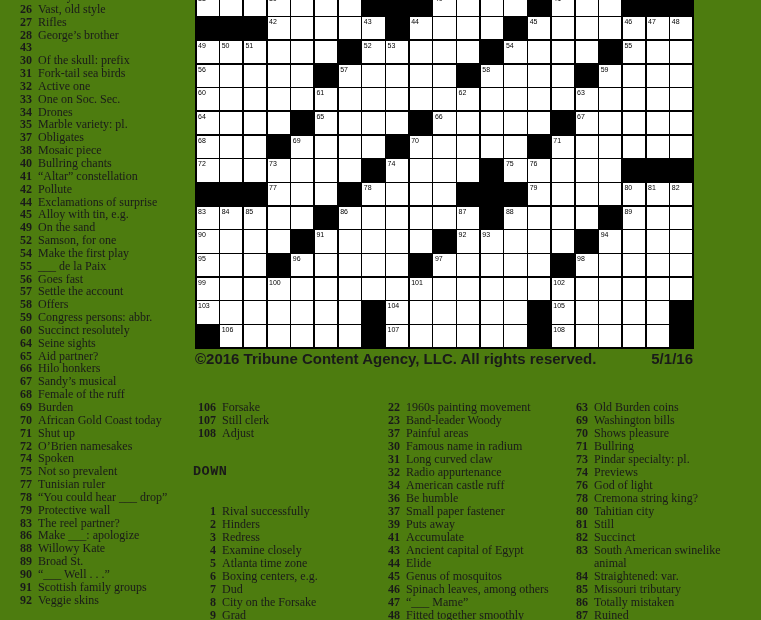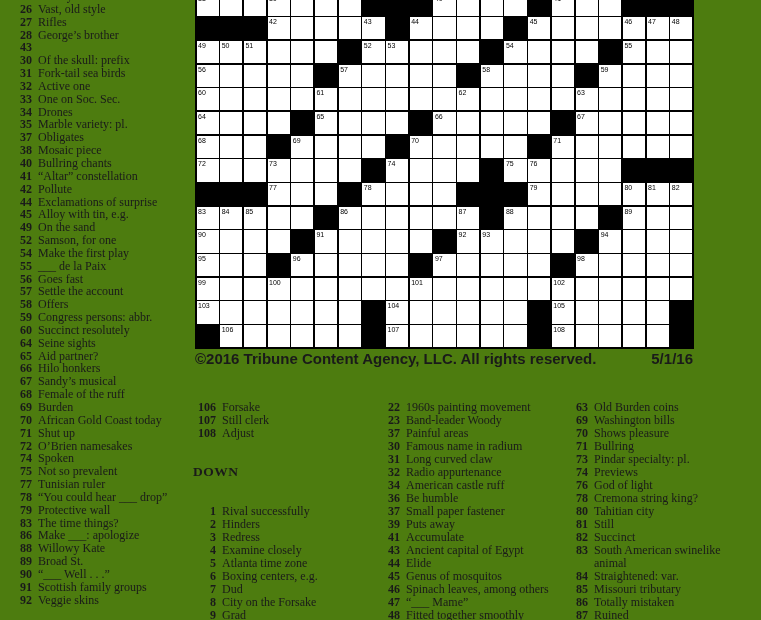--- a/index.html
+++ b/index.html
@@ -13,21 +13,21 @@
   .cnum{font-weight:bold;text-align:right;flex:0 0 auto;}
   .ctext{margin-left:6px;}
   #across-left{left:8px;top:-10px;width:182px;}
   #across-left .cnum{width:24px;}
   #bcol1{left:188px;top:401px;width:182px;line-height:13px;}
   #bcol1 .cnum{width:28px;}
   #bcol2{left:375px;top:401px;width:192px;line-height:13px;}
   #bcol2 .cnum{width:25px;}
   #bcol3{left:563px;top:401px;width:196px;line-height:13px;}
   #bcol3 .cnum{width:25px;}
-  .down-header{font-weight:bold;font-size:13.5px;margin:25px 0 0 5px;letter-spacing:.5px;}
+  .down-header{font-weight:bold;font-size:13.5px;margin:25px 0 0 5px;letter-spacing:.5px;font-family:Liberation Mono, monospace;}
   #down1-list{margin-top:27px;}
 
   
   #grid{position:absolute;left:195px;top:-8px;background:#000;padding:1.5px;
         display:grid;grid-template-columns:repeat(21,22.2px);grid-auto-rows:22.2px;
         gap:1.5px;width:fit-content;}
   .cell{background:#fff;position:relative;}
   .cell.black{background:#000;}
   .cellnum{position:absolute;top:0;left:1.5px;font-family:"Liberation Sans",sans-serif;
            font-size:7px;line-height:9px;color:#000;}
@@ -202,21 +202,21 @@
         <li class="clue">
           <span class="cnum">78</span>
           <span class="ctext">“You could hear ___ drop”</span>
         </li>
         <li class="clue">
           <span class="cnum">79</span>
           <span class="ctext">Protective wall</span>
         </li>
         <li class="clue">
           <span class="cnum">83</span>
-          <span class="ctext">The time things?</span>
+          <span class="ctext">The reel partner?</span>
         </li>
         <li class="clue">
           <span class="cnum">86</span>
           <span class="ctext">Make ___: apologize</span>
         </li>
         <li class="clue">
           <span class="cnum">88</span>
           <span class="ctext">Willowy Kate</span>
         </li>
         <li class="clue">

